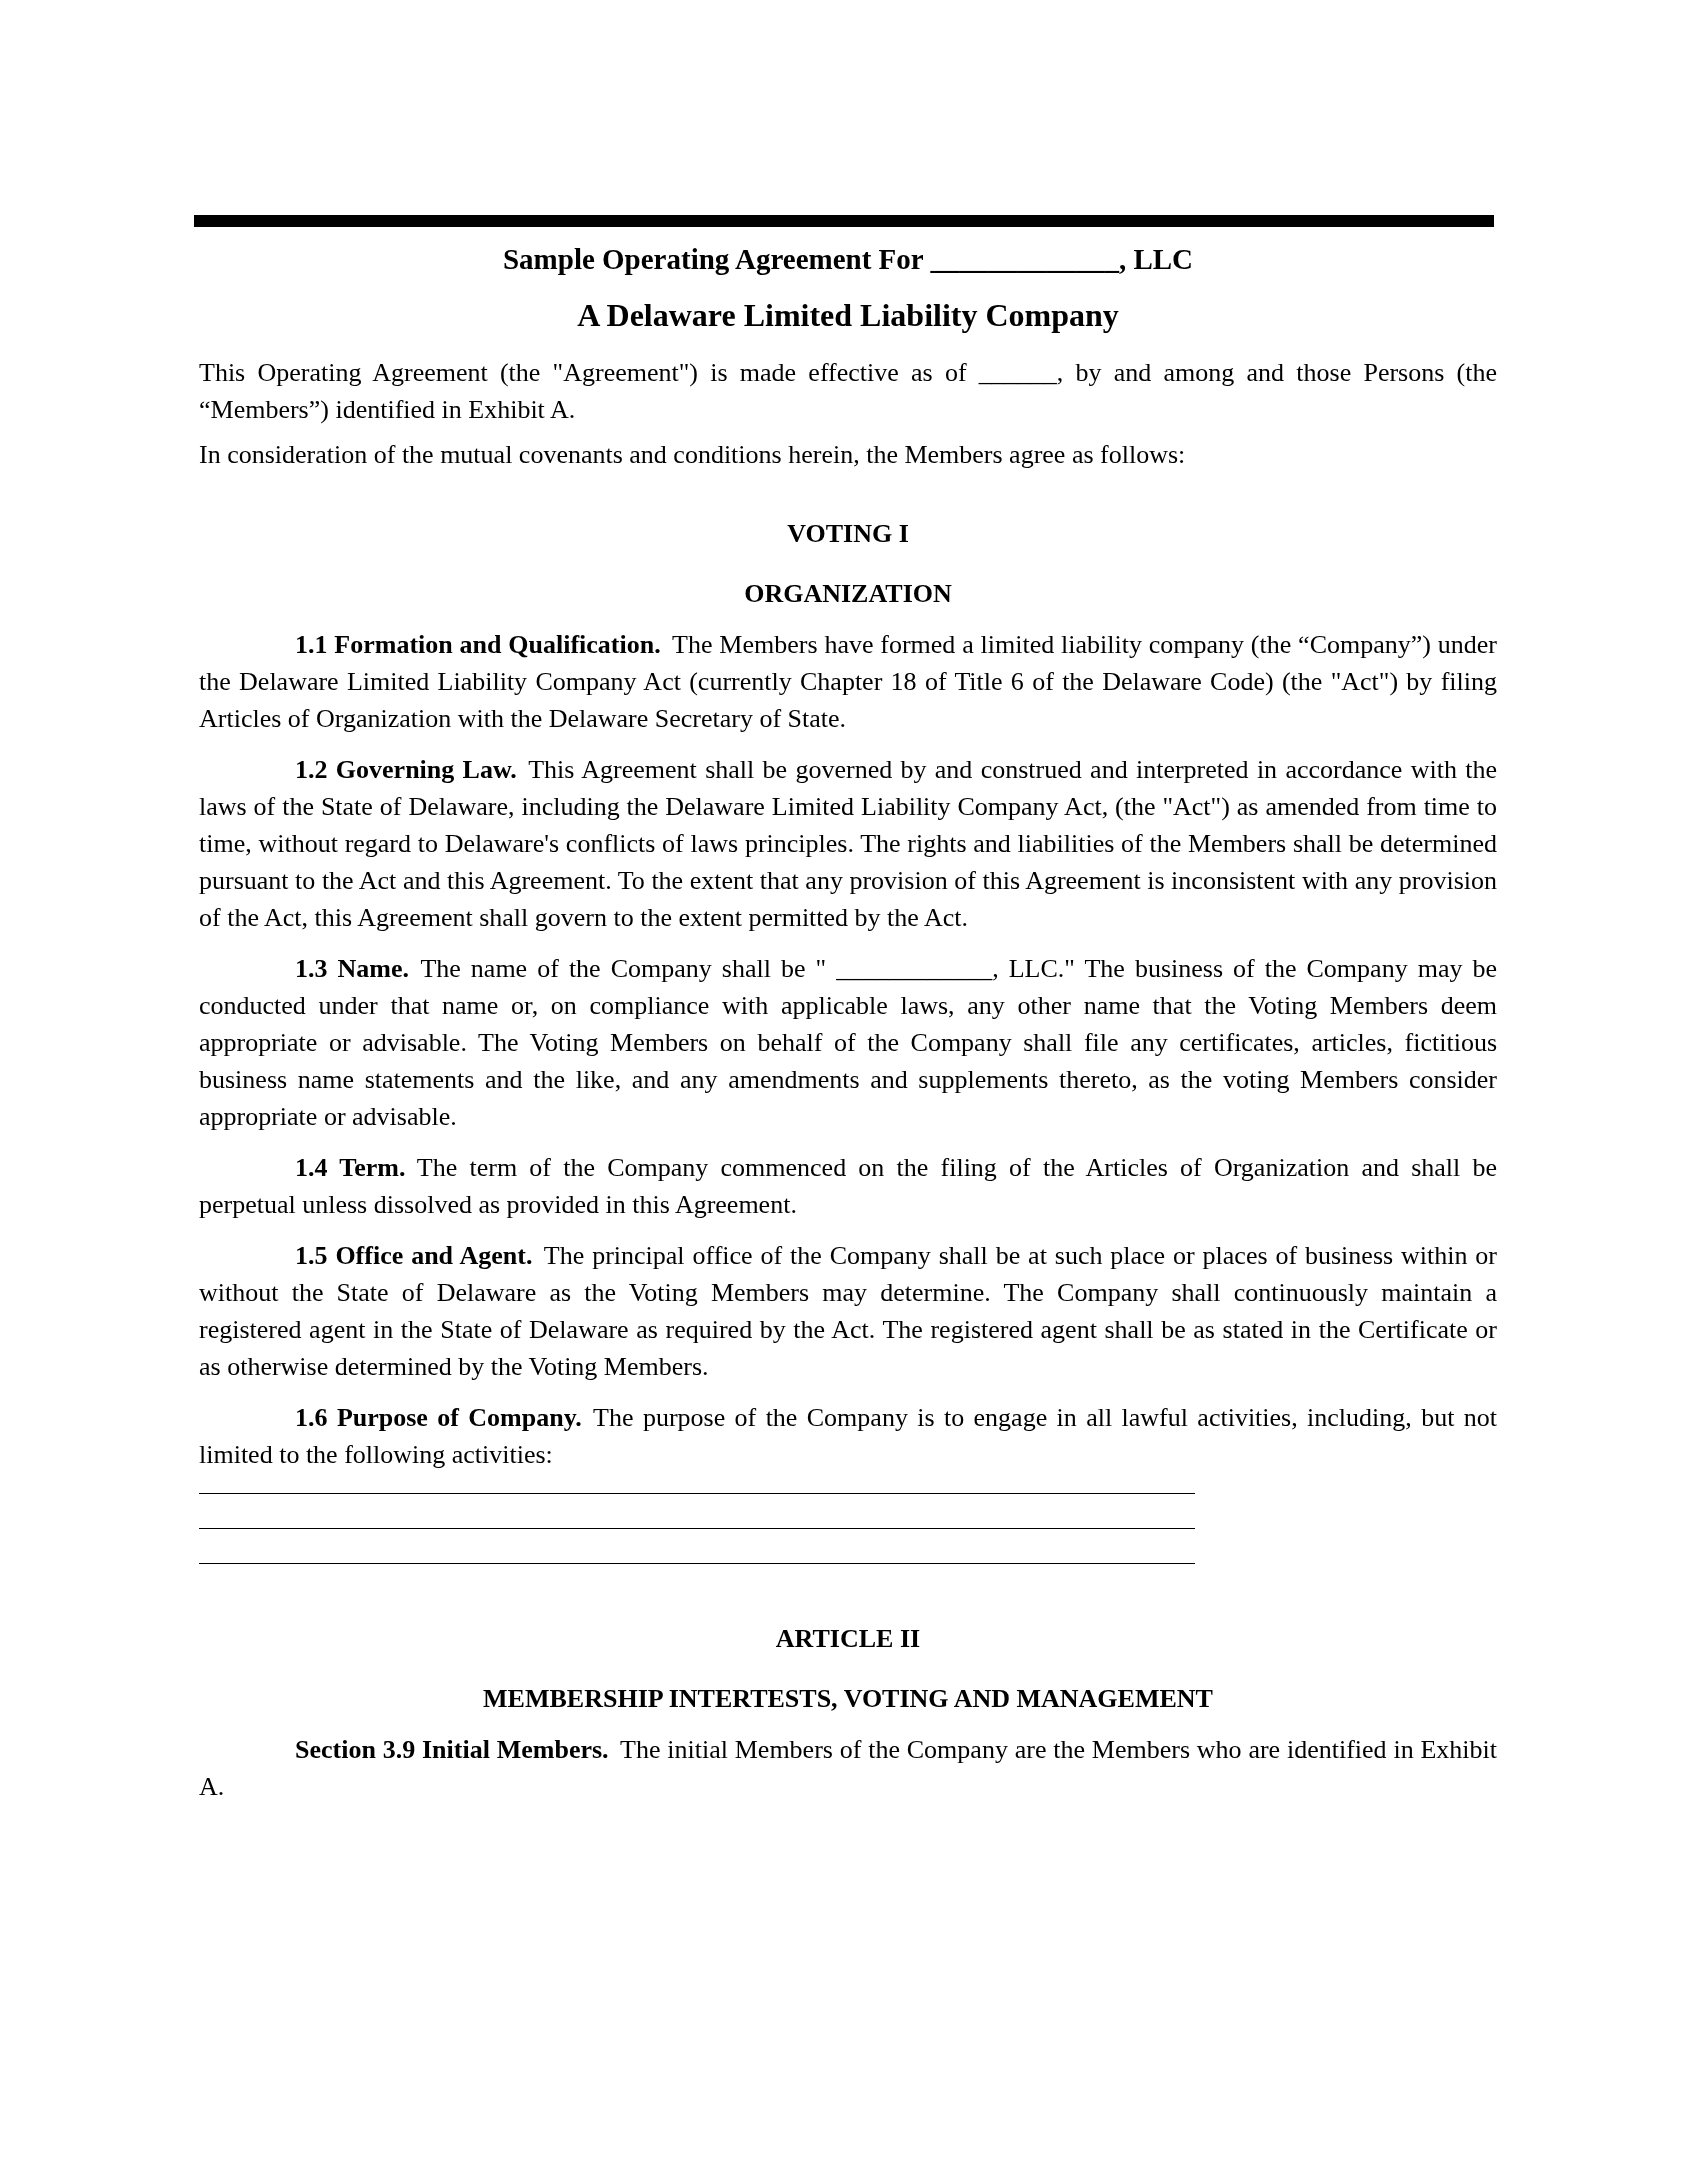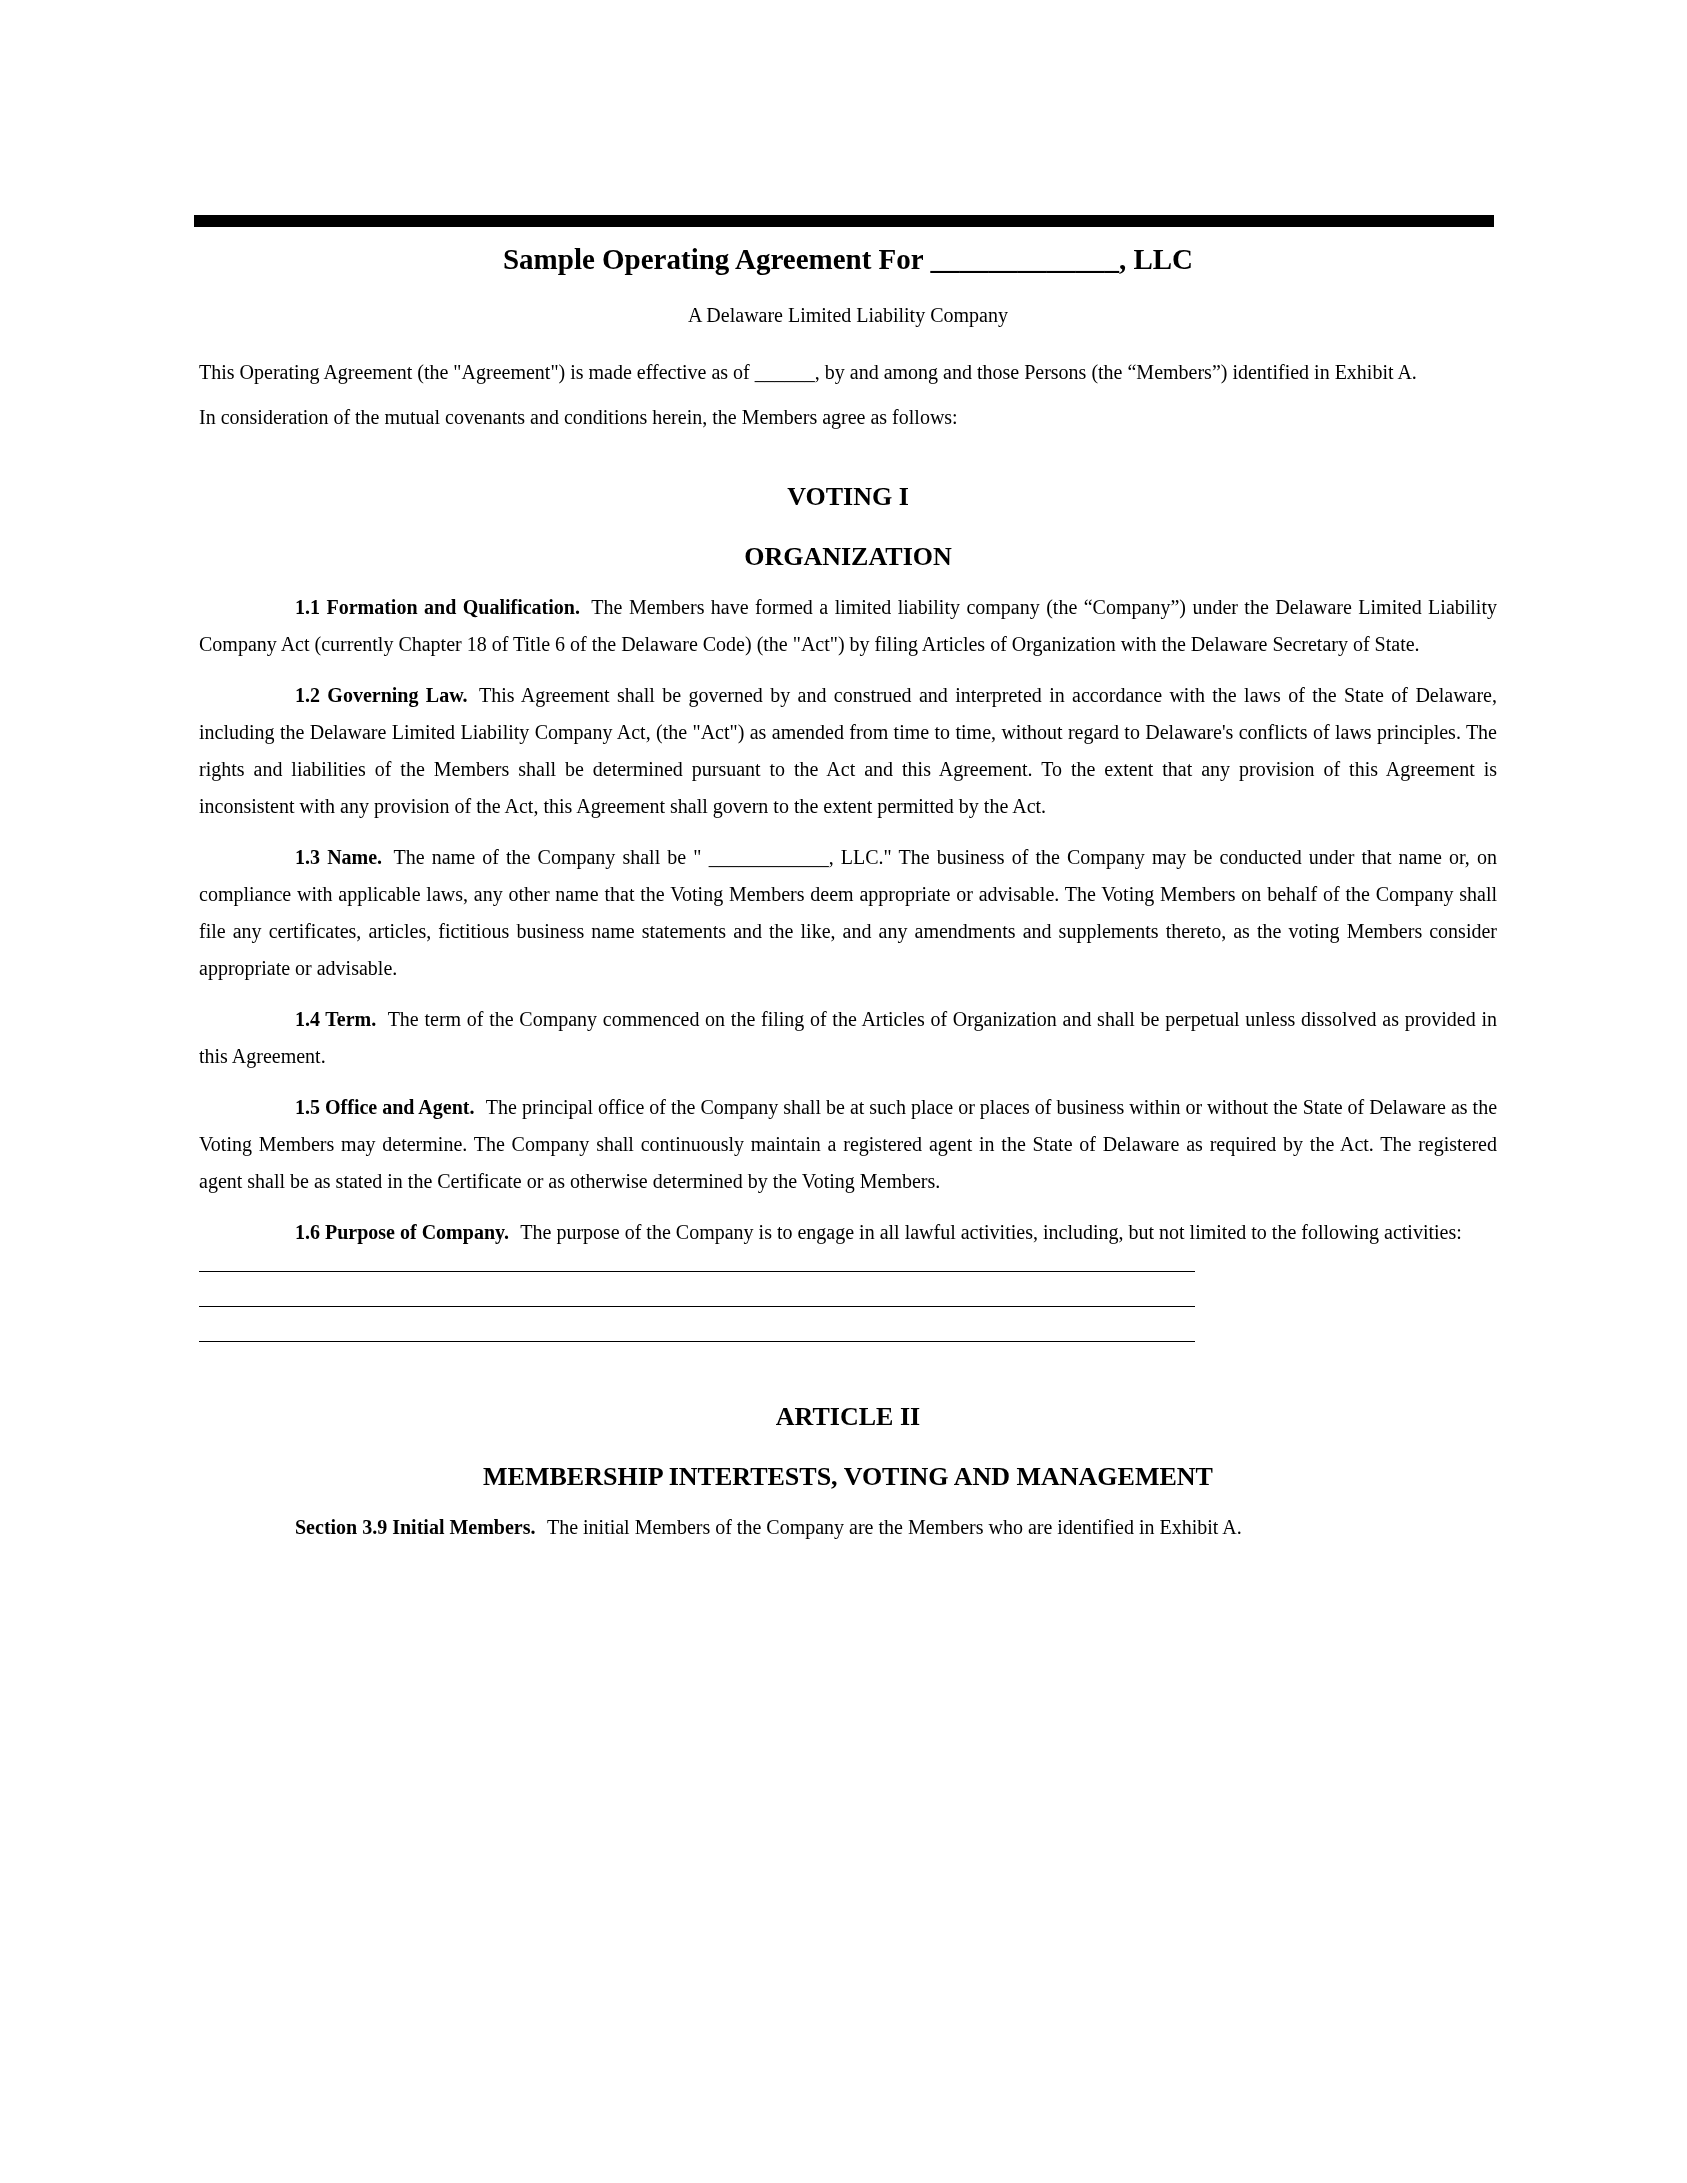--- a/index.html
+++ b/index.html
@@ -32,27 +32,27 @@
     margin: 15px 0 0 0;
     text-align: center;
     font-weight: bold;
     font-size: 29px;
     line-height: 35px;
     white-space: nowrap;
   }
   .doc-subtitle {
     margin: 21px 0 12px 0;
     text-align: center;
-    font-weight: normal;
-    font-size: 20px;
+    font-weight: bold;
+    font-size: 32px;
     line-height: 35px;
   }
   p.body-par {
     margin: 8px 0 0 0;
-    font-size: 20px;
+    font-size: 26px;
     line-height: 37px;
     text-align: justify;
     font-family: Liberation Serif, serif;
   }
   p.intro {
     margin-top: 21px;
   }
   p.sec {
     margin-top: 14px;
     text-indent: 96px;

